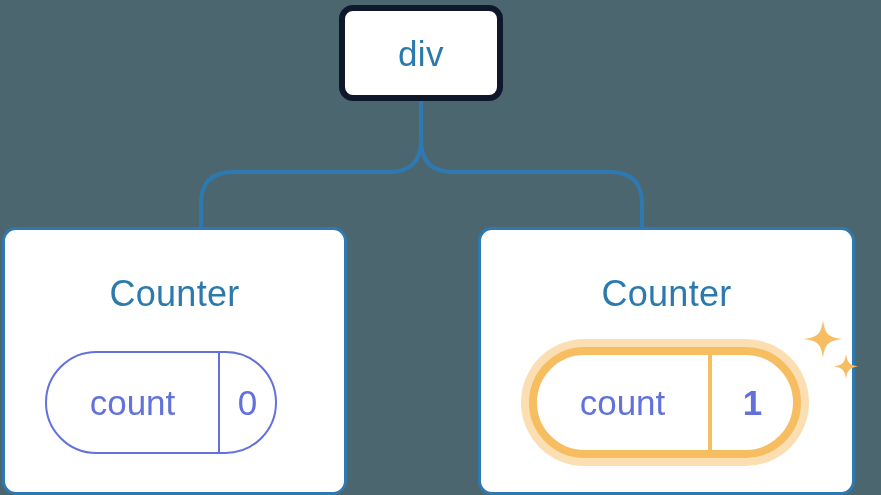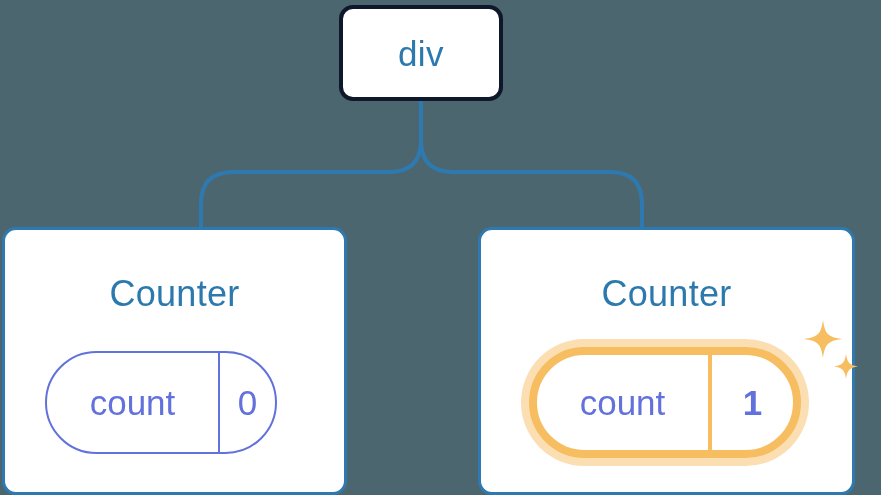--- a/index.html
+++ b/index.html
@@ -34,21 +34,21 @@
   }
 
   
   .root-node {
     position: absolute;
     left: 339px;
     top: 5px;
     width: 164px;
     height: 96px;
     background: #ffffff;
-    border: 4px solid #0f172a;
+    border: 6px solid #0f172a;
     border-radius: 14px;
     box-sizing: border-box;
     display: flex;
     align-items: center;
     justify-content: center;
     z-index: 3;
   }
   .root-label {
     font-size: 35px;
     color: #2c7aad;

